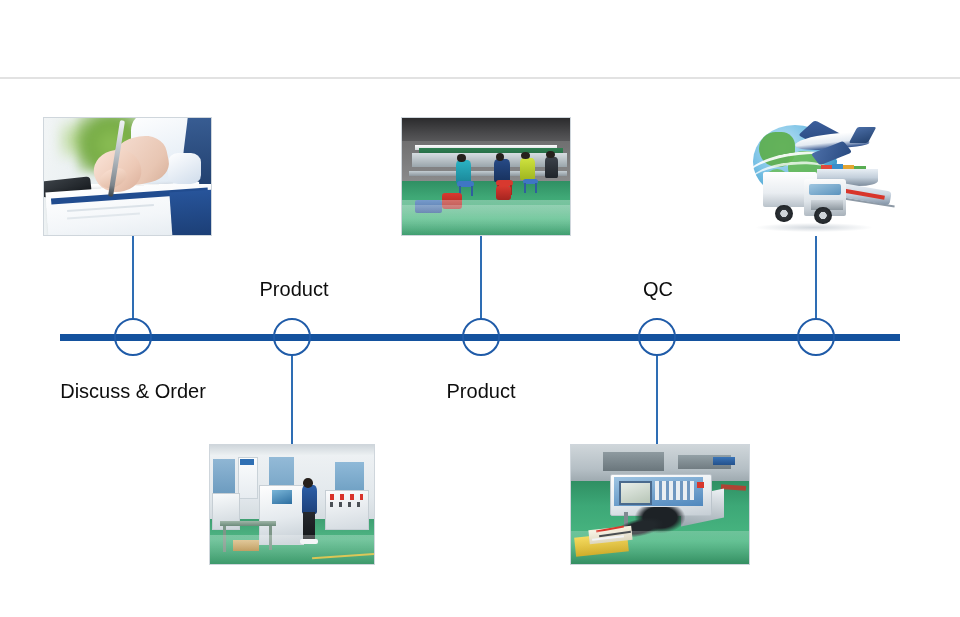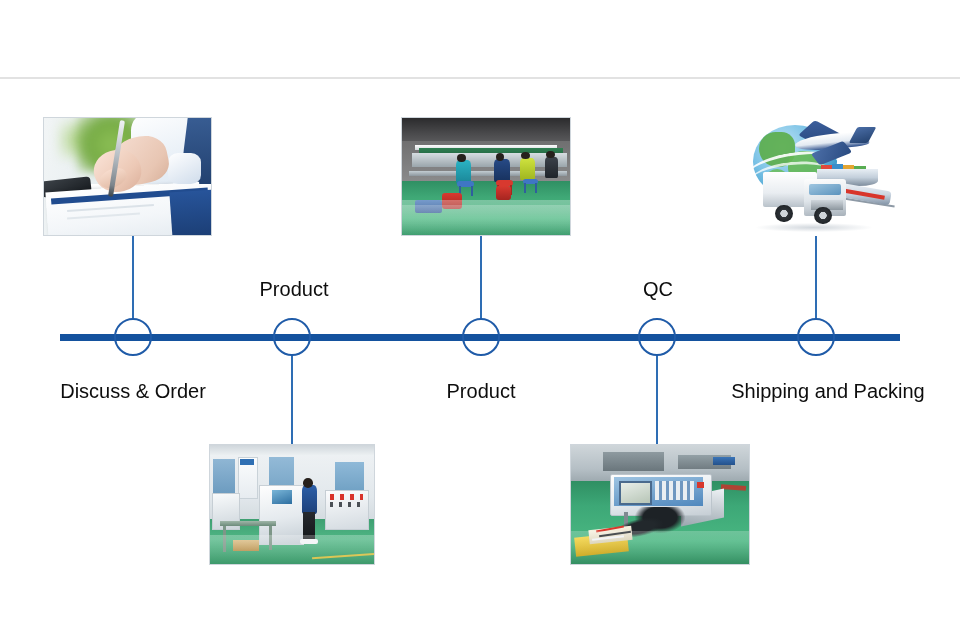--- a/index.html
+++ b/index.html
@@ -331,21 +331,20 @@
   <div class="node over" style="left:797px;"></div>
 
   <div class="step-label" style="left:133px; top:301px;">Discuss &amp; Order</div>
 
   <div class="step-label" style="left:294px; top:199px;">Product</div>
 
   <div class="step-label" style="left:481px; top:301px;">Product</div>
 
   <div class="step-label" style="left:658px; top:199px;">QC</div>
 
-  <div class="step-label" style="left:828px; top:301px;">Shipping and Packing</div>
 
   <div class="photo" style="left:43px; top:38px; width:169px; height:119px;">
     <div class="scene">
       <div class="ph-lay p1-bg"></div>
       <div class="ph-lay p1-green2"></div>
       <div class="ph-lay p1-green"></div>
       <div class="ph-lay p1-shirt"></div>
       <div class="ph-lay p1-tie"></div>
       <div class="ph-lay p1-desk"></div>
       <div class="ph-lay p1-phone"></div>

